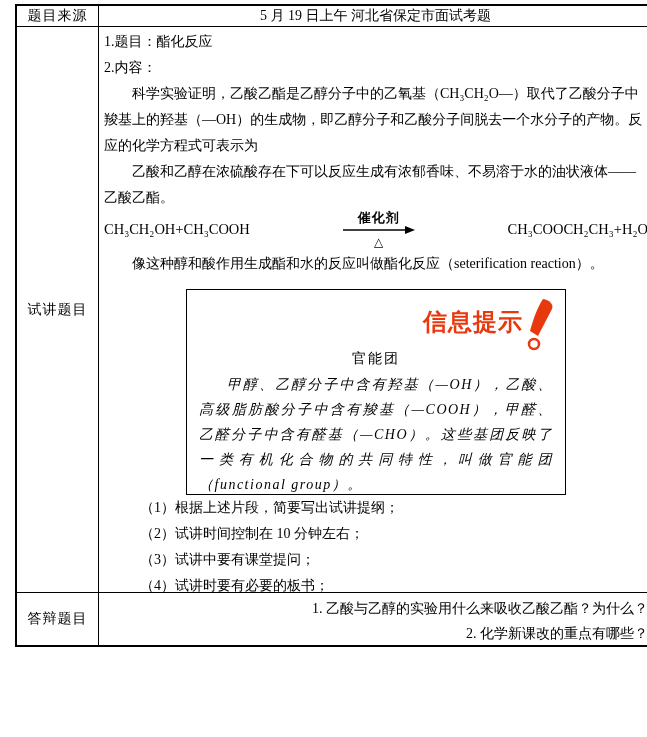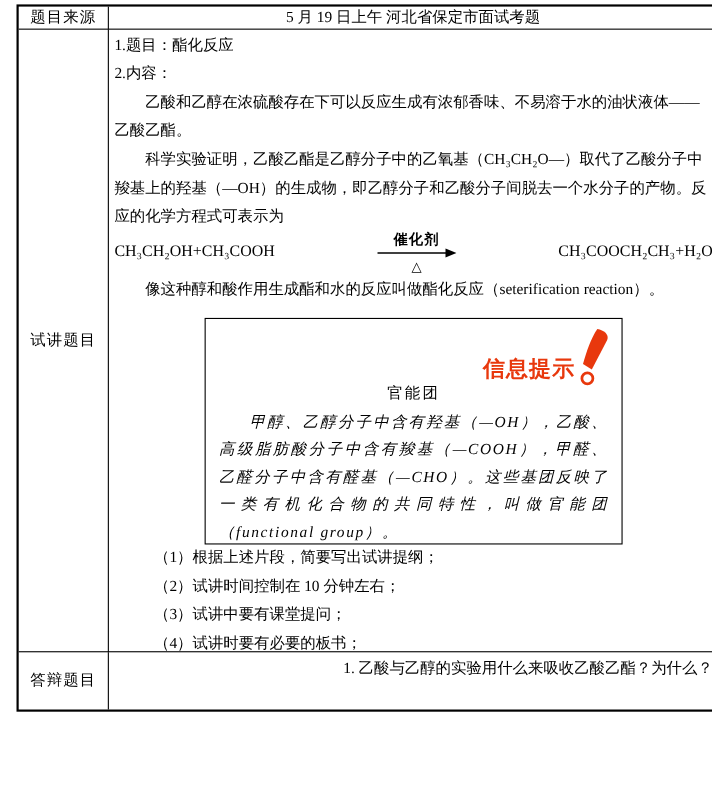--- a/index.html
+++ b/index.html
@@ -67,23 +67,23 @@
   }
   .info-logo {
     position: absolute;
     top: 8px; right: 10px;
     display: flex;
     align-items: flex-start;
   }
   .info-logo-text {
     font-family: "Liberation Sans", "DejaVu Sans", sans-serif;
     font-weight: bold;
-    font-size: 20px;
+    font-size: 24px;
     letter-spacing: 1px;
-    margin-top: 24px;
+    margin-top: 8px;
   }
   .info-box-title {
     text-align: center;
     font-weight: normal;
     font-size: 14px;
     margin-top: 58px;
     line-height: 22px;
     letter-spacing: 2px;
   }
   .info-box-body {
@@ -109,22 +109,22 @@
 <div class="doc-table">
 
   <div class="cell label-cell b-r b-b">题目来源</div>
   <div class="cell header-title-cell b-b">5 月 19 日上午 河北省保定市面试考题</div>
 
   <div class="cell label-cell b-r b-b">试讲题目</div>
   <div class="cell content-cell b-b">
 
     <div>1.题目：酯化反应</div>
     <div>2.内容：</div>
+    <div class="para-indent">科学实验证明，乙酸乙酯是乙醇分子中的乙氧基（CH₃CH₂O—）取代了乙酸分子中羧基上的羟基（—OH）的生成物，即乙醇分子和乙酸分子间脱去一个水分子的产物。反应的化学方程式可表示为</div>
     <div class="para-indent">乙酸和乙醇在浓硫酸存在下可以反应生成有浓郁香味、不易溶于水的油状液体——乙酸乙酯。</div>
-    <div class="para-indent">科学实验证明，乙酸乙酯是乙醇分子中的乙氧基（CH₃CH₂O—）取代了乙酸分子中羧基上的羟基（—OH）的生成物，即乙醇分子和乙酸分子间脱去一个水分子的产物。反应的化学方程式可表示为</div>
 
     <div class="equation">
       <span class="eq-side">CH₃CH₂OH+CH₃COOH</span>
       <span class="arrow-wrap">
         <span class="arrow-above">催化剂</span>
         <svg width="72" height="10">
           <line x1="0" y1="5" x2="63" y2="5" stroke="#000" stroke-width="1.5"></line>
           <polygon points="62,1 72,5 62,9" fill="#000"></polygon>
         </svg>
         <span class="arrow-below">△</span>
@@ -148,15 +148,16 @@
 
     <div class="req-item">（1）根据上述片段，简要写出试讲提纲；</div>
     <div class="req-item">（2）试讲时间控制在 10 分钟左右；</div>
     <div class="req-item">（3）试讲中要有课堂提问；</div>
     <div class="req-item">（4）试讲时要有必要的板书；</div>
   </div>
 
   <div class="cell label-cell b-r">答辩题目</div>
   <div class="cell defense-cell">
     <div>1. 乙酸与乙醇的实验用什么来吸收乙酸乙酯？为什么？</div>
+    <div>2. 化学新课改的重点有哪些？</div>
   </div>
 
 </div>
 
 </body></html>

